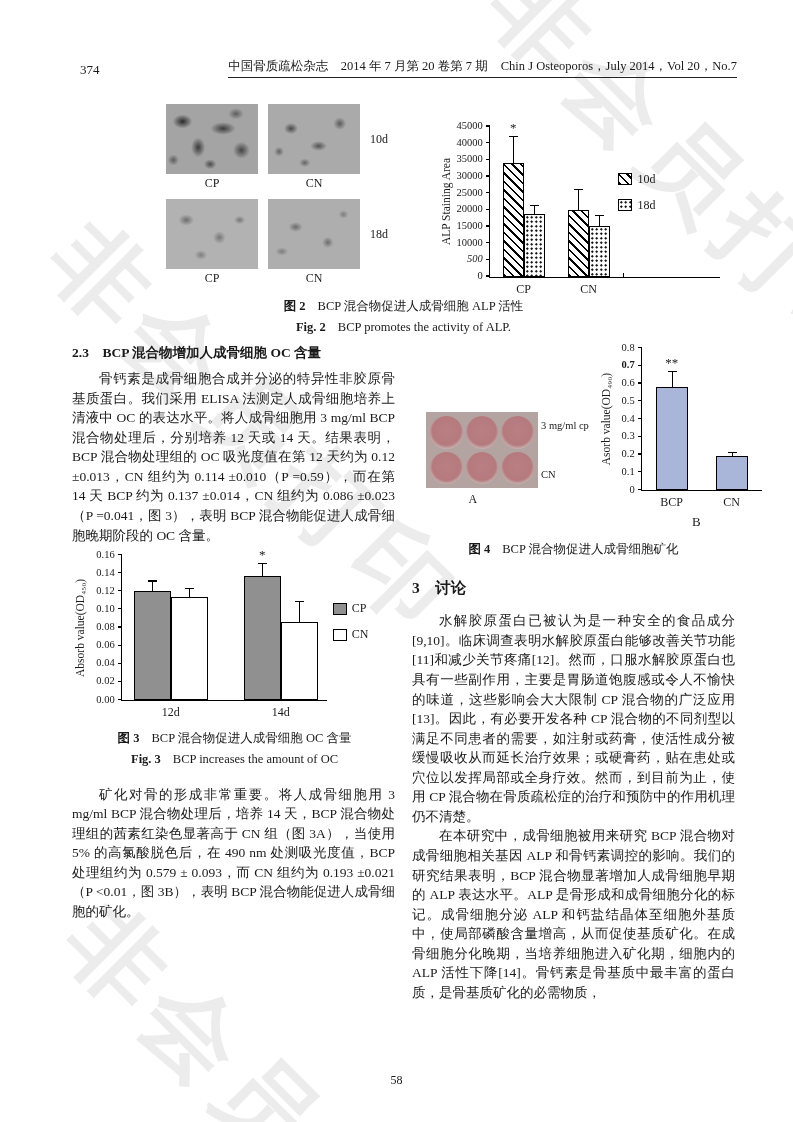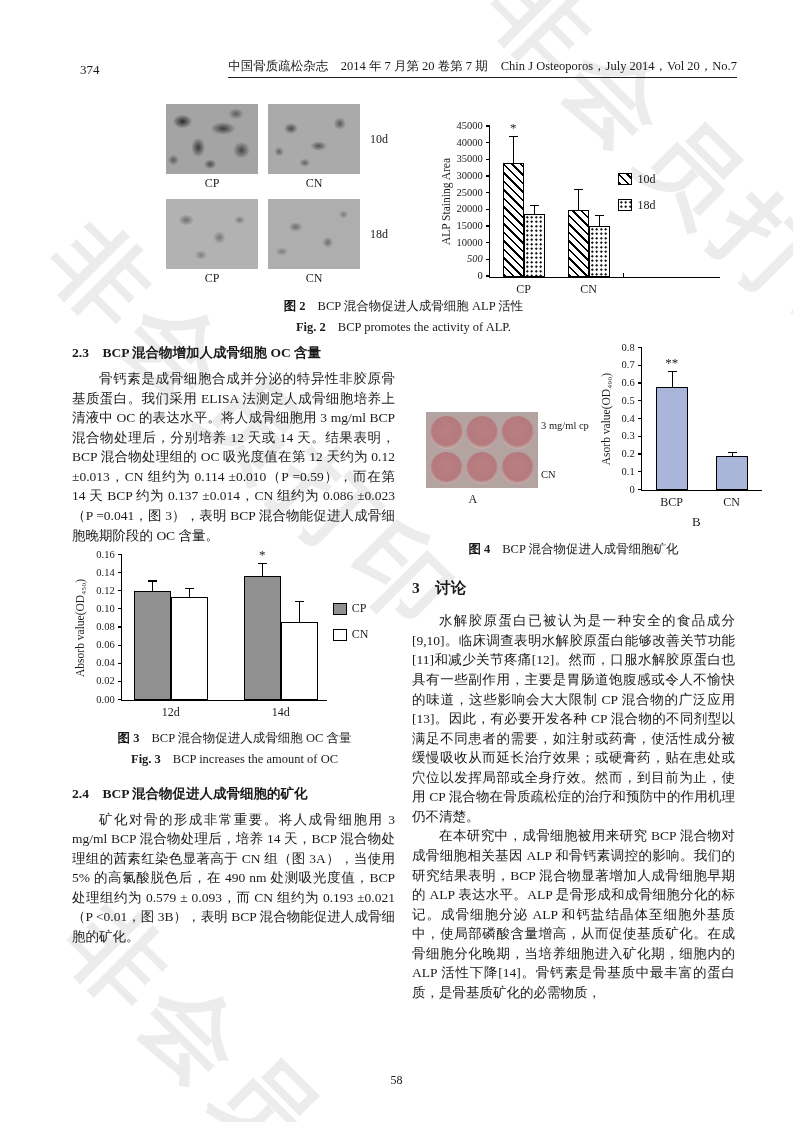--- a/index.html
+++ b/index.html
@@ -278,21 +278,20 @@
         <div class="caption fig3-caption">
           <div>
             <span class="cap-tag">图 3</span><span>BCP 混合物促进人成骨细胞 OC 含量</span>
           </div>
           <div>
             <span class="cap-tag">Fig. 3</span><span>BCP increases the amount of OC</span>
           </div>
         </div>
       </div>
 
-      <p class="sec-head">2.4　BCP 混合物促进人成骨细胞的矿化</p>
       <p class="para">矿化对骨的形成非常重要。将人成骨细胞用 3 mg/ml BCP 混合物处理后，培养 14 天，BCP 混合物处理组的茜素红染色显著高于 CN 组（图 3A），当使用 5% 的高氯酸脱色后，在 490 nm 处测吸光度值，BCP 处理组约为 0.579 ± 0.093，而 CN 组约为 0.193 ±0.021（P &lt;0.01，图 3B），表明 BCP 混合物能促进人成骨细胞的矿化。</p>
     </div>
 
     <div class="col">
       <div class="fig4">
         <div class="plate-block">
           <div class="plate-wrap">
             <div class="plate">
               <div class="well"></div>
               <div class="well"></div>
@@ -317,21 +316,21 @@
               <span class="ytick" style="bottom: 25%;">0.2</span>
               <i class="ymark" style="bottom: 25%;"></i>
               <span class="ytick" style="bottom: 37.5%;">0.3</span>
               <i class="ymark" style="bottom: 37.5%;"></i>
               <span class="ytick" style="bottom: 50%; margin-left: 33px;">0.4</span>
               <i class="ymark" style="bottom: 50%;"></i>
               <span class="ytick" style="bottom: 62.5%;">0.5</span>
               <i class="ymark" style="bottom: 62.5%;"></i>
               <span class="ytick" style="bottom: 75%; margin-top: 30px;">0.6</span>
               <i class="ymark" style="bottom: 75%;"></i>
-              <span class="ytick" style="bottom: 87.5%;">0.7</span>
+              <span class="ytick" style="bottom: 87.5%; font-weight: bold;">0.7</span>
               <i class="ymark" style="bottom: 87.5%;"></i>
               <span class="ytick" style="bottom: 100%;">0.8</span>
               <i class="ymark" style="bottom: 100%;"></i>
               <div class="group">
                 <div class="barwrap">
                   <div class="bar" style="background: rgb(169, 182, 218); height: 72.375%;"></div>
                   <i class="err" style="bottom: 72.375%; height: 11.625%;"></i>
                   <span class="star" style="bottom: 85.5%;">**</span>
                 </div>
                 <span class="xlab">BCP</span>

